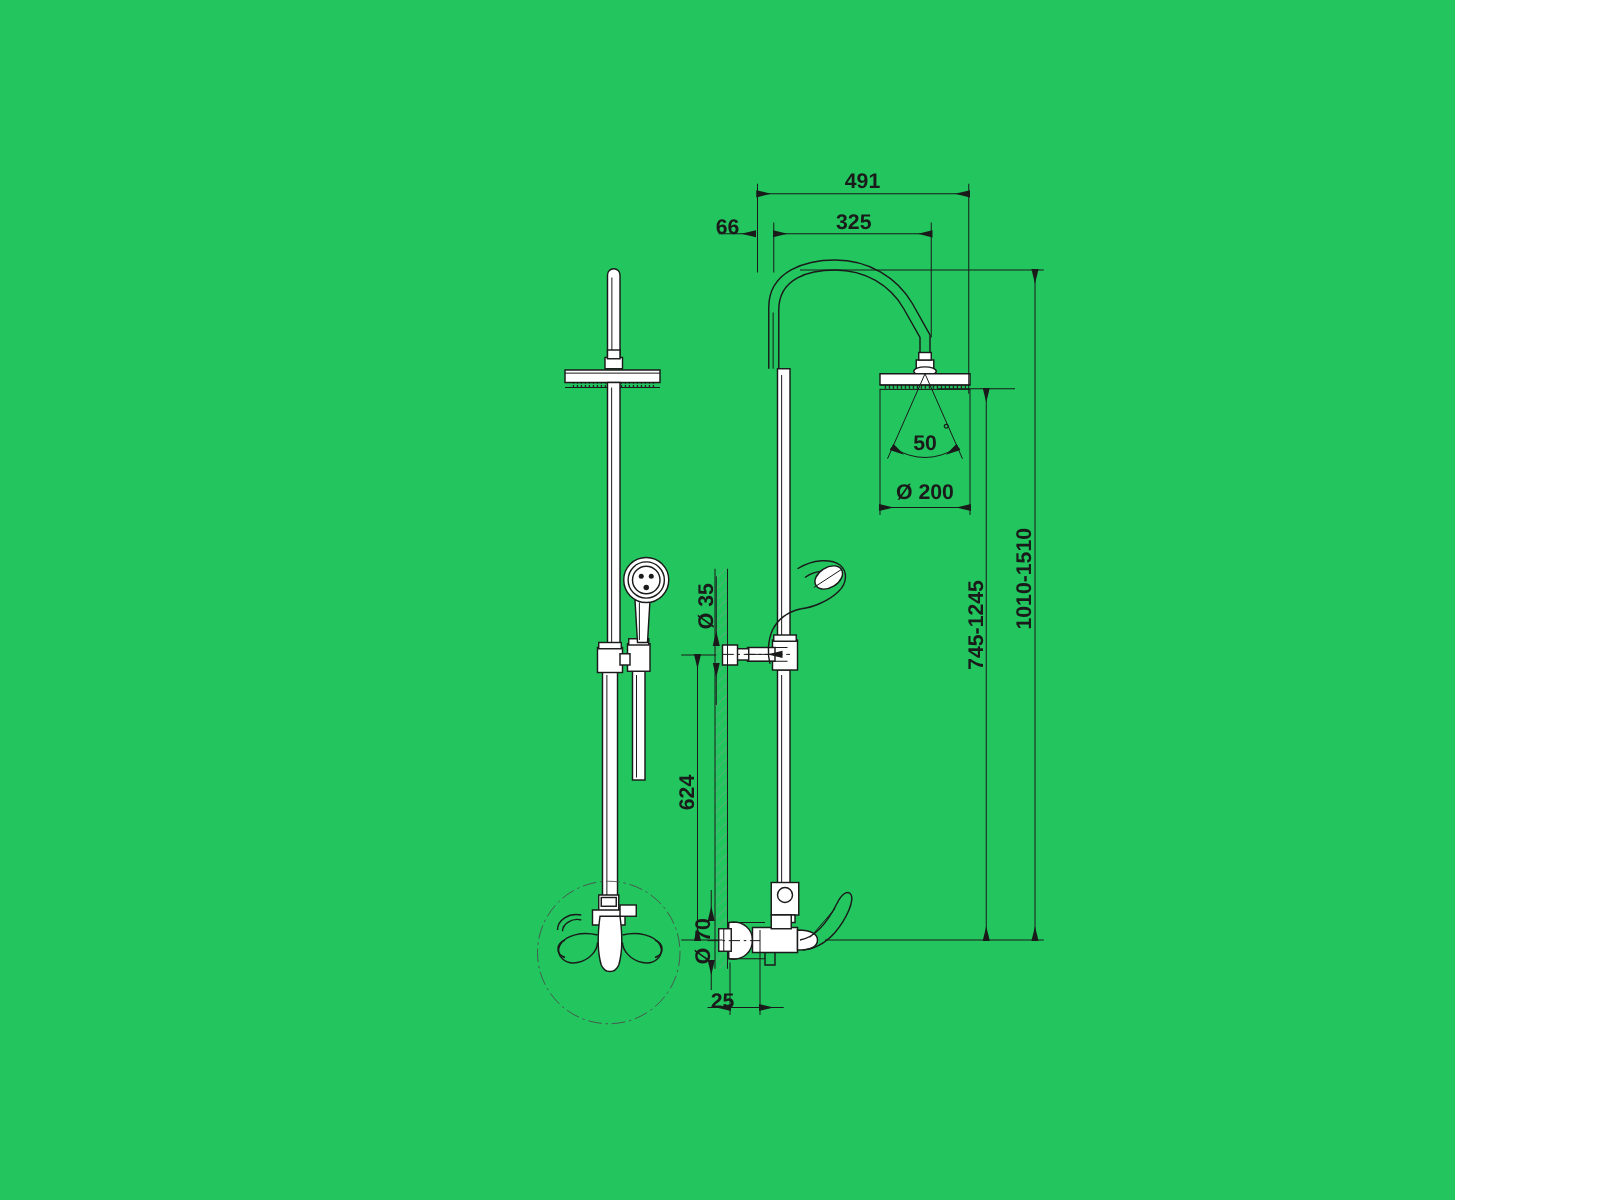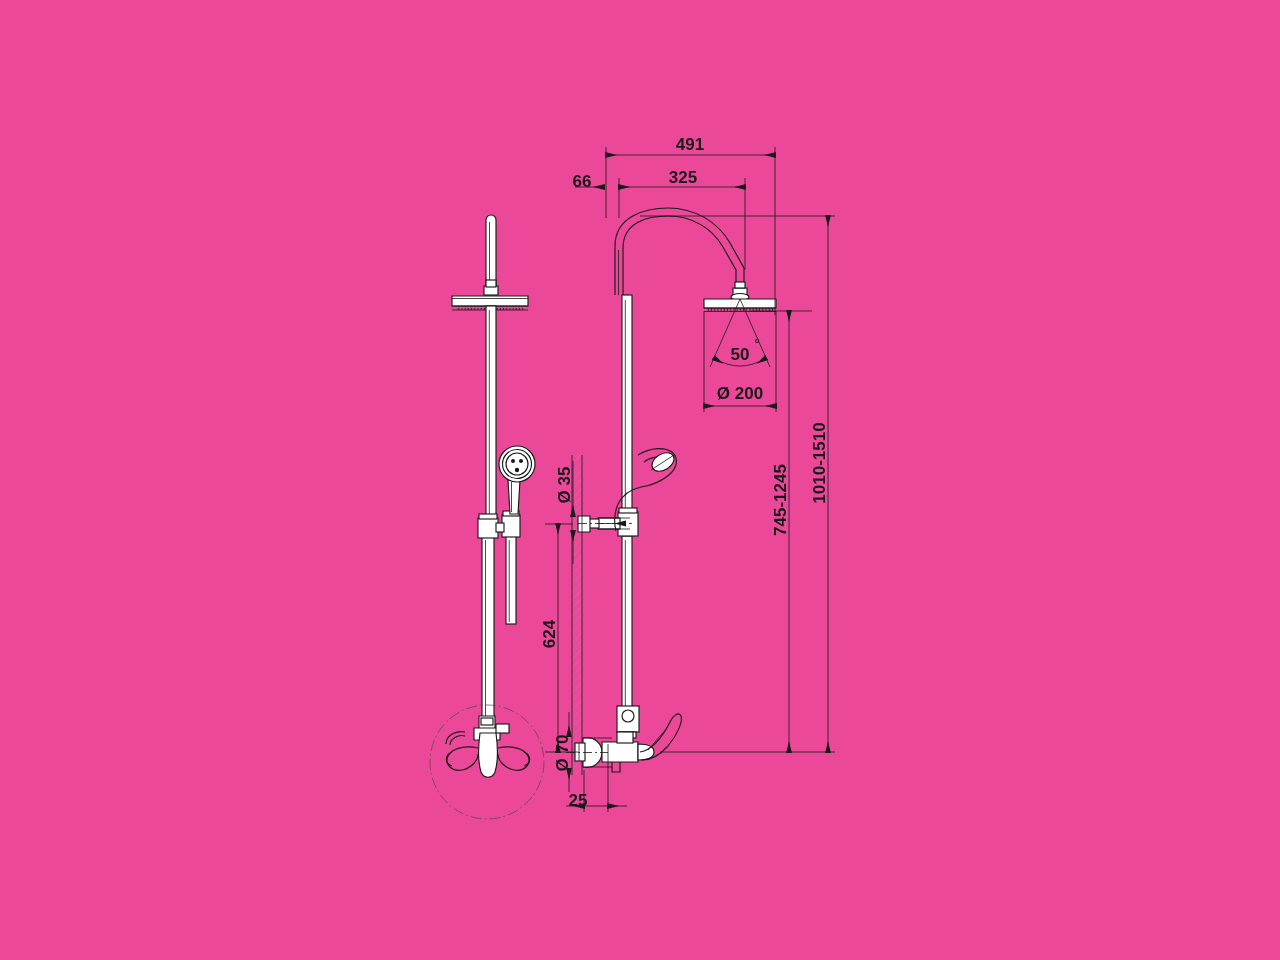--- a/index.html
+++ b/index.html
@@ -6,23 +6,23 @@
   html, body {
     margin: 0;
     padding: 0;
     background: #ffffff;
   }
   body {
     font-family: "Liberation Sans", sans-serif;
   }
   #sheet {
     position: relative;
-    width: 1280px;
+    width: 1164px;
     height: 960px;
-    background: #ec4899;
+    background: #22c55e;
     overflow: hidden;
   }
   #drawing {
     position: absolute;
     left: 0;
     top: 0;
     width: 1280px;
     height: 960px;
   }
   .dim-text {

